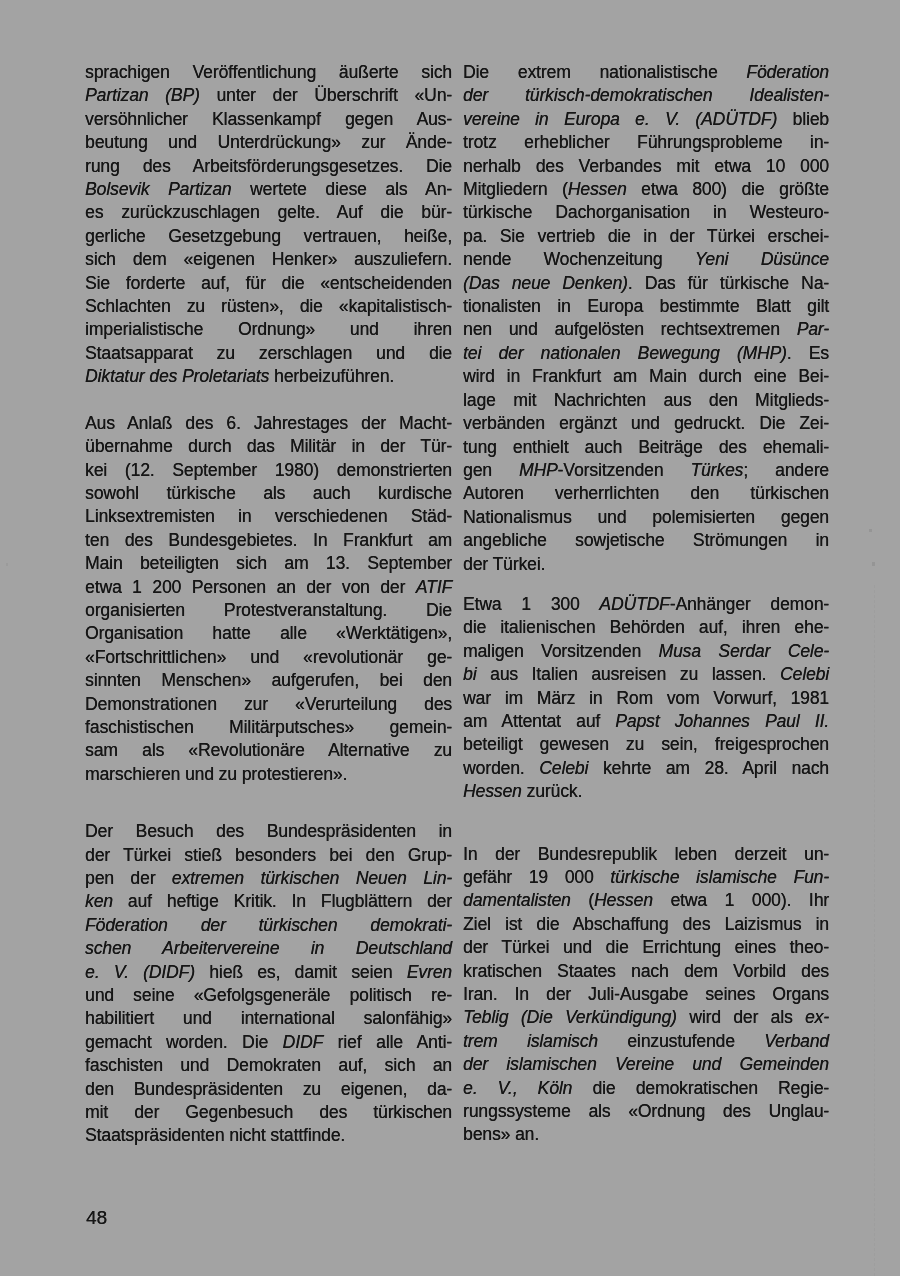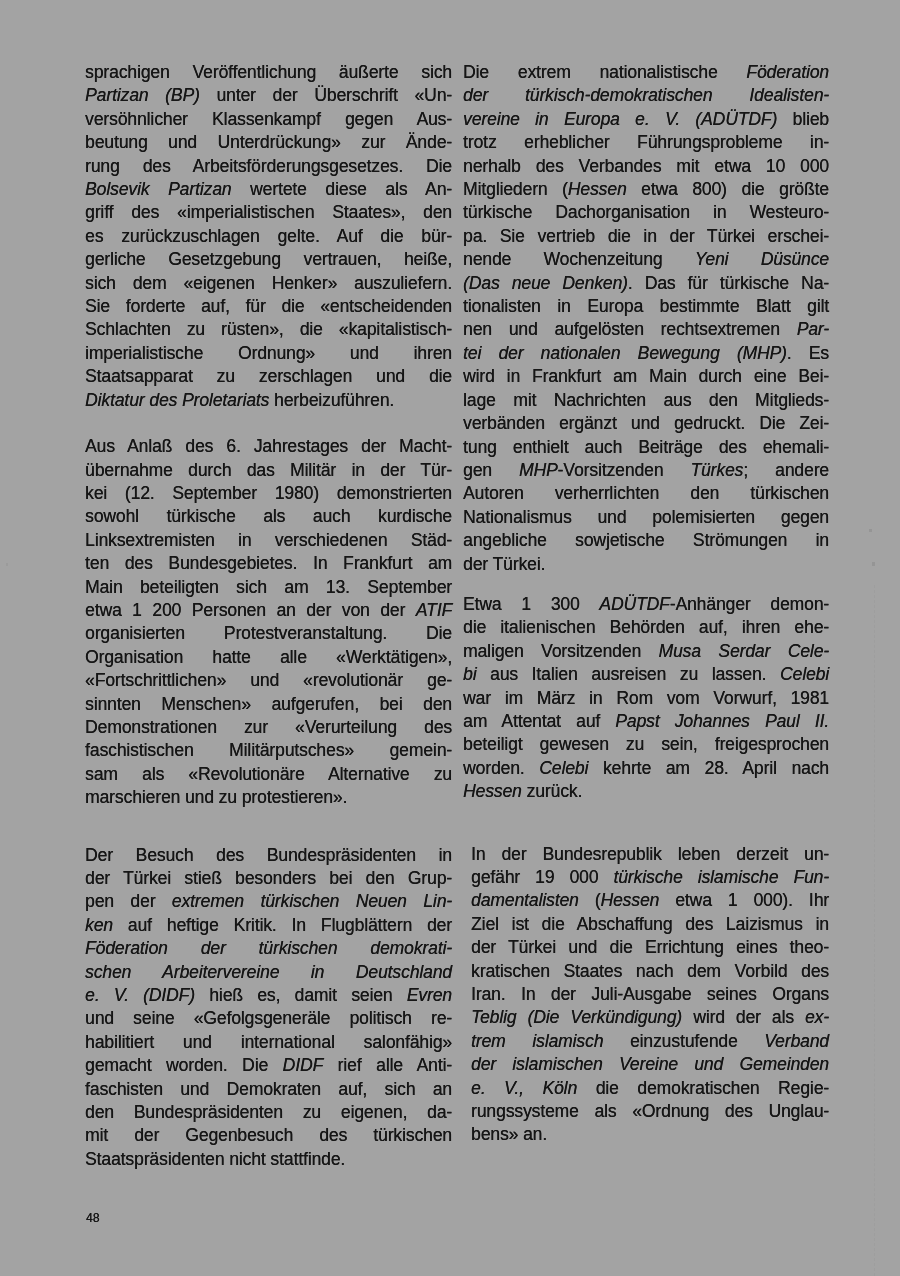--- a/index.html
+++ b/index.html
@@ -9,33 +9,33 @@
     color: #161616;
   }
   .page { position: absolute; inset: 0; background: #a3a3a3; }
   .col { position: absolute; top: 61px; }
   #col-left  { left: 85px;  width: 367px; }
   #col-right { left: 463px; width: 366px; }
   .para { margin: 0; }
   .para + .para { margin-top: 23px; }
   #col-left  .para:nth-child(3) { margin-top: 34px; }
   #col-right .para:nth-child(2) { margin-top: 17px; }
-  #col-right .para:nth-child(3) { margin-top: 39px; margin-left: 8px; }
+  #col-right .para:nth-child(3) { margin-top: 39px; }
   .line {
     font-size: 17.5px; line-height: 23.4px;
     letter-spacing: -0.1px;
     text-align: justify; text-align-last: justify;
     text-shadow: 0.25px 0 0 currentColor;
     white-space: normal;
   }
   .line.end { text-align-last: left; }
   .it { font-style: italic; }
   .page-number {
     position: absolute; left: 86px; top: 1206px;
-    font-size: 12px; line-height: 24px;
+    font-size: 19px; line-height: 24px;
     text-shadow: 0.25px 0 0 currentColor;
   }
   
   .scan-line {
     position: absolute; left: 874px; top: 585px; height: 691px; width: 0;
     border-left: 1px dashed #9a9a9a; opacity: 0.55;
   }
   .speck { position: absolute; background: #8f8f8f; opacity: 0.7; }
   #speck-1 { left: 869px; top: 529px; width: 3px; height: 3px; }
   #speck-2 { left: 872px; top: 562px; width: 3px; height: 4px; }
@@ -46,21 +46,20 @@
 
 <div class="page">
   <div class="col" id="col-left">
       <div class="para">
         <div class="line"><span>sprachigen Veröffentlichung äußerte sich</span></div>
         <div class="line"><span class="it">Partizan (BP)</span><span> unter der Überschrift «Un-</span></div>
         <div class="line"><span>versöhnlicher Klassenkampf gegen Aus-</span></div>
         <div class="line"><span>beutung und Unterdrückung» zur Ände-</span></div>
         <div class="line"><span>rung des Arbeitsförderungsgesetzes. Die</span></div>
         <div class="line"><span class="it">Bolsevik Partizan</span><span> wertete diese als An-</span></div>
-        <div class="line"><span>griff des «imperialistischen Staates», den</span></div>
         <div class="line"><span>es zurückzuschlagen gelte. Auf die bür-</span></div>
         <div class="line"><span>gerliche Gesetzgebung vertrauen, heiße,</span></div>
         <div class="line"><span>sich dem «eigenen Henker» auszuliefern.</span></div>
         <div class="line"><span>Sie forderte auf, für die «entscheidenden</span></div>
         <div class="line"><span>Schlachten zu rüsten», die «kapitalistisch-</span></div>
         <div class="line"><span>imperialistische Ordnung» und ihren</span></div>
         <div class="line"><span>Staatsapparat zu zerschlagen und die</span></div>
         <div class="line end"><span class="it">Diktatur des Proletariats</span><span> herbeizuführen.</span></div>
       </div>
       <div class="para">

